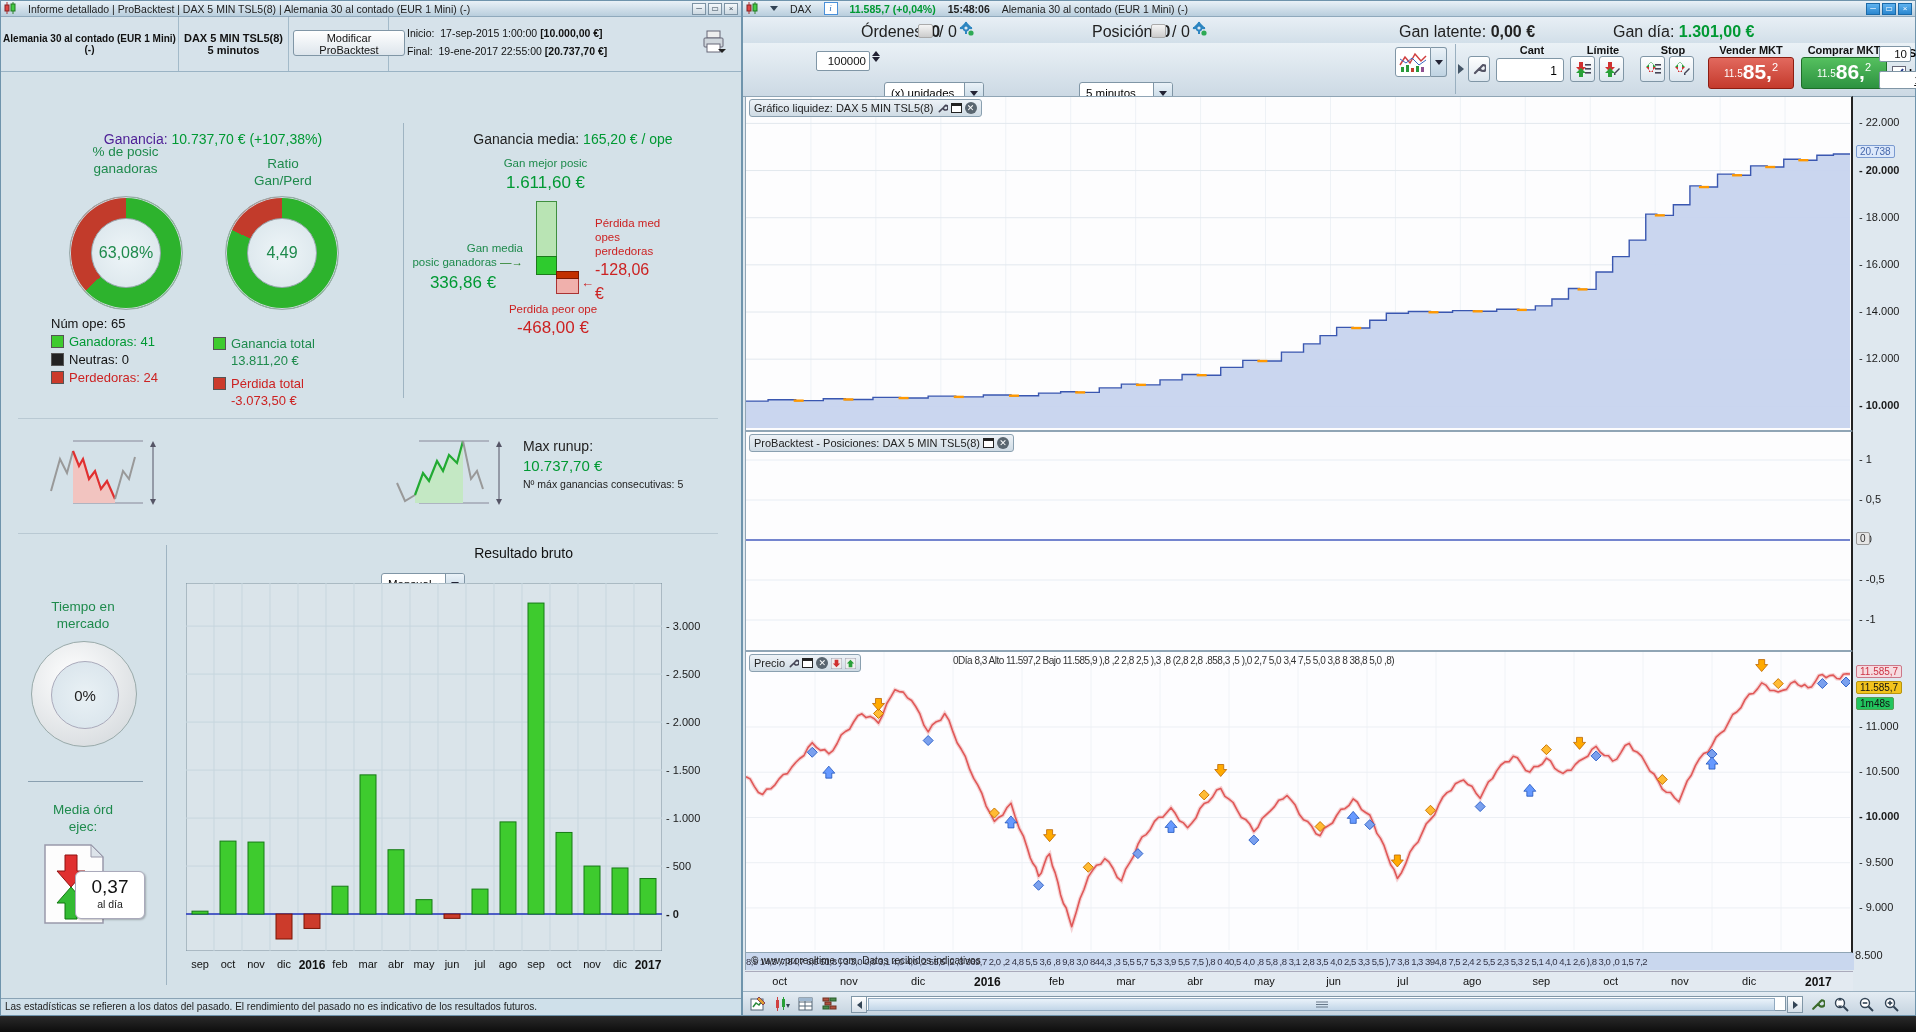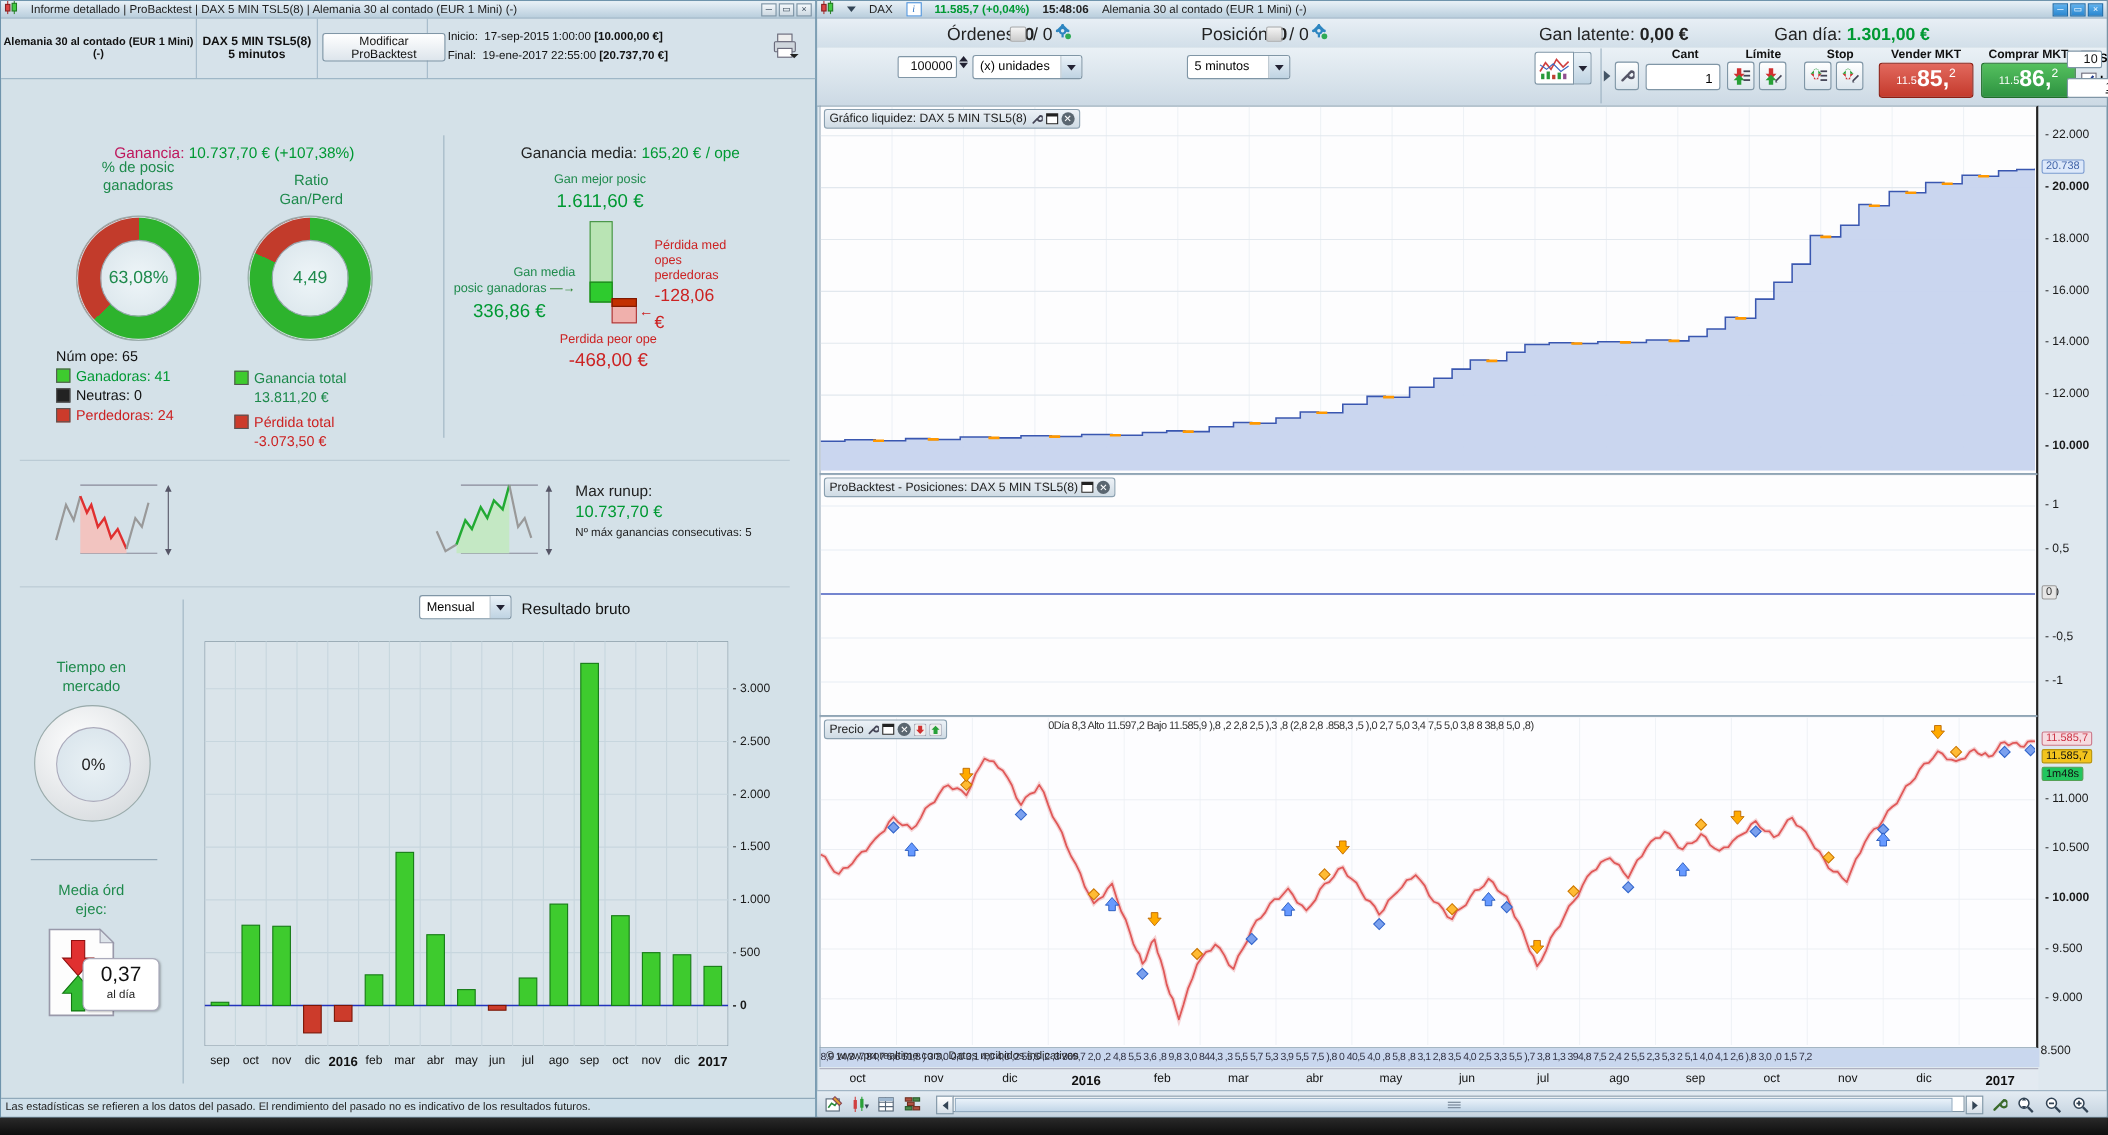--- a/index.html
+++ b/index.html
@@ -32,21 +32,21 @@
   .donut{width:112px;height:112px;border-radius:50%;border:1px solid #9aa;box-shadow:0 0 0 1px #cdd8de inset;}
   .donut-hole{position:absolute;left:21px;top:21px;width:68px;height:68px;border-radius:50%;
     background:radial-gradient(#eef5f8,#d8e4ea);border:1px solid #99a8b0;display:flex;align-items:center;justify-content:center;
     font-size:16px;color:#1e8a4c;}
   .sq{display:inline-block;width:13px;height:13px;border:1px solid #555;box-sizing:border-box;vertical-align:-2px;margin-right:5px;}
   .statusbar{position:absolute;left:0;bottom:0;right:0;height:16px;background:#cfe0ea;border-top:1px solid #8aa3b5;
     font-size:10px;color:#222;line-height:16px;padding-left:4px;}
   .vline{position:absolute;width:1px;background:#9fb4c2;}
   .hline{position:absolute;height:1px;background:#9fb4c2;}
   .axis-lab{position:absolute;font-size:11px;color:#1a1a1a;white-space:nowrap;}
-  .dd{display:inline-flex;align-items:center;background:#fff;border:1px solid #8096a6;border-radius:3px;height:20px;font-size:11.5px;}
+  .dd{display:inline-flex;align-items:center;background:#fff;border:1px solid #8096a6;border-radius:3px;height:20px;font-size:11.5px;margin-top:32px;}
   .dd .txt{padding:0 6px;}
   .dd .caret-btn{width:18px;height:100%;background:linear-gradient(#eaf2f8,#bfd3e2);border-left:1px solid #8096a6;
     display:flex;align-items:center;justify-content:center;border-radius:0 2px 2px 0;}
   .caret{width:0;height:0;border-left:4px solid transparent;border-right:4px solid transparent;border-top:5px solid #223;}
   .row2{position:absolute;left:0;top:16px;right:0;height:26px;background:linear-gradient(#e8eff5,#d2dfe9);
     border-bottom:1px solid #a9bcca;font-size:16px;color:#222;text-align:right;}
   .toolbar3{position:absolute;left:0;top:42px;right:0;height:53px;background:linear-gradient(#eaf1f6,#ccd9e4);
     border-bottom:1px solid #8aa3b5;}
   .mini-box{display:inline-block;width:13px;height:12px;background:linear-gradient(#f5f5f5,#ccc);border:1px solid #aaa;border-radius:2px;vertical-align:-2px;}
   input.val{border:1px solid #8096a6;border-radius:2px;font-size:11.5px;font-family:"Liberation Sans",sans-serif;
@@ -106,21 +106,21 @@
             <rect x="3" y="9" width="19" height="9" rx="1" fill="#cfd6dc" stroke="#667"></rect>
             <rect x="6" y="15" width="13" height="8" fill="#fff" stroke="#667"></rect>
             <polygon points="17,20 25,20 21,24" fill="#222"></polygon>
           </svg>
       </span>
     </div>
 
     <div class="content">
 
       <div class="abs" style="left:0;top:18px;width:420px;text-align:center;font-size:14px;">
-        <span style="color:#be185d;">Ganancia:</span>
+        <span style="color:#4c1d95;">Ganancia:</span>
         <span class="green">10.737,70 € (+107,38%)</span>
       </div>
 
       <div class="abs dgreen" style="left:40px;top:30px;width:165px;text-align:center;font-size:13.5px;line-height:17px;">
         <div>% de posic</div>
           <div>ganadoras</div>
       </div>
       <div class="abs dgreen" style="left:205px;top:42px;width:150px;text-align:center;font-size:13.5px;line-height:17px;">
         <div>Ratio</div>
           <div>Gan/Perd</div>

